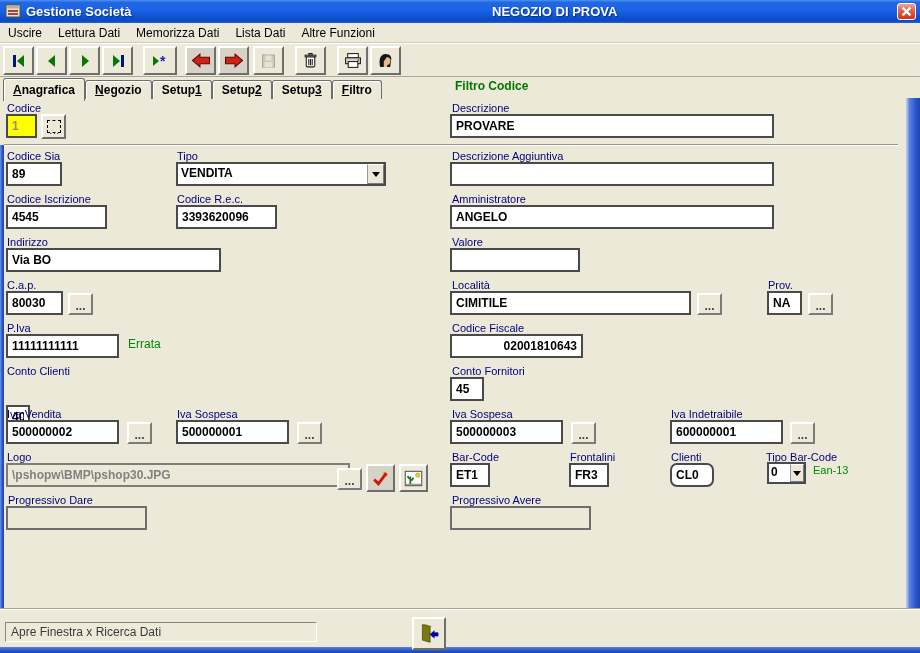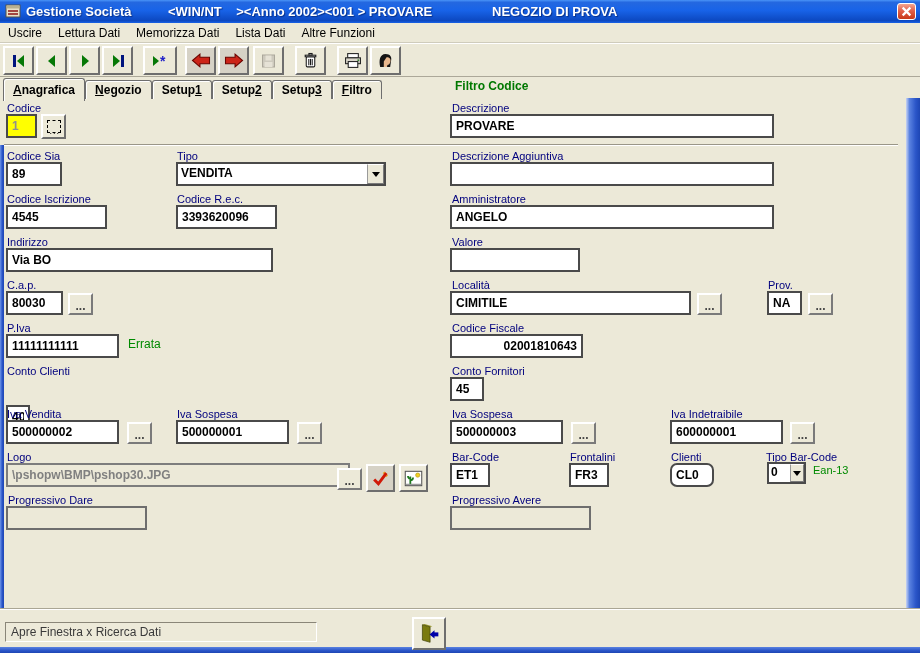--- a/index.html
+++ b/index.html
@@ -119,21 +119,20 @@
 <body>
 
 <div class="titlebar">
   <svg class="appicon" viewBox="0 0 16 16">
     <rect x="1" y="2" width="14" height="12" fill="#E8E0C8" stroke="#50504a"></rect>
     <rect x="1.5" y="2.5" width="13" height="3" fill="#B8B090"></rect>
     <line x1="3" y1="8" x2="13" y2="8" stroke="#902020" stroke-width="1.6"></line>
     <line x1="3" y1="11" x2="13" y2="11" stroke="#902020" stroke-width="1.6"></line>
   </svg>
   <span class="ttext" style="left:26px">Gestione Società</span>
-  <span class="ttext" style="left:168px">&lt;WIN/NT    &gt;&lt;Anno 2002&gt;&lt;001 &gt; PROVARE</span>
   <span class="ttext" style="left:492px">NEGOZIO DI PROVA</span>
   <div class="closebtn">
     <svg width="11" height="11" viewBox="0 0 10 10">
       <line x1="1.5" y1="1.5" x2="8.5" y2="8.5" stroke="#fff" stroke-width="2"></line>
       <line x1="8.5" y1="1.5" x2="1.5" y2="8.5" stroke="#fff" stroke-width="2"></line>
     </svg>
   </div>
 </div>
 
 <div class="menubar">
@@ -245,21 +244,21 @@
     </span>
 </div>
 
 <span class="lbl" style="left:7px;top:193px">Codice Iscrizione</span>
 <input class="inp" style="left: 6px; top: 205px; width: 101px;" value="4545">
 
 <span class="lbl" style="left:177px;top:193px">Codice R.e.c.</span>
 <input class="inp" style="left: 176px; top: 205px; width: 101px;" value="3393620096">
 
 <span class="lbl" style="left:7px;top:236px">Indirizzo</span>
-<input class="inp" style="left: 6px; top: 248px; width: 267px;" value="Via BO">
+<input class="inp" style="left: 6px; top: 248px; width: 215px;" value="Via BO">
 
 <span class="lbl" style="left:7px;top:279px">C.a.p.</span>
 <input class="inp" style="left: 6px; top: 291px; width: 57px;" value="80030">
 <div class="btn3" style="left:68px;top:293px"></div>
 
 <span class="lbl" style="left:7px;top:322px">P.Iva</span>
 <input class="inp" style="left: 6px; top: 334px; width: 113px;" value="11111111111">
 <span class="green-note" style="left:128px;top:337px">Errata</span>
 
 <span class="lbl" style="left:7px;top:365px">Conto Clienti</span>

